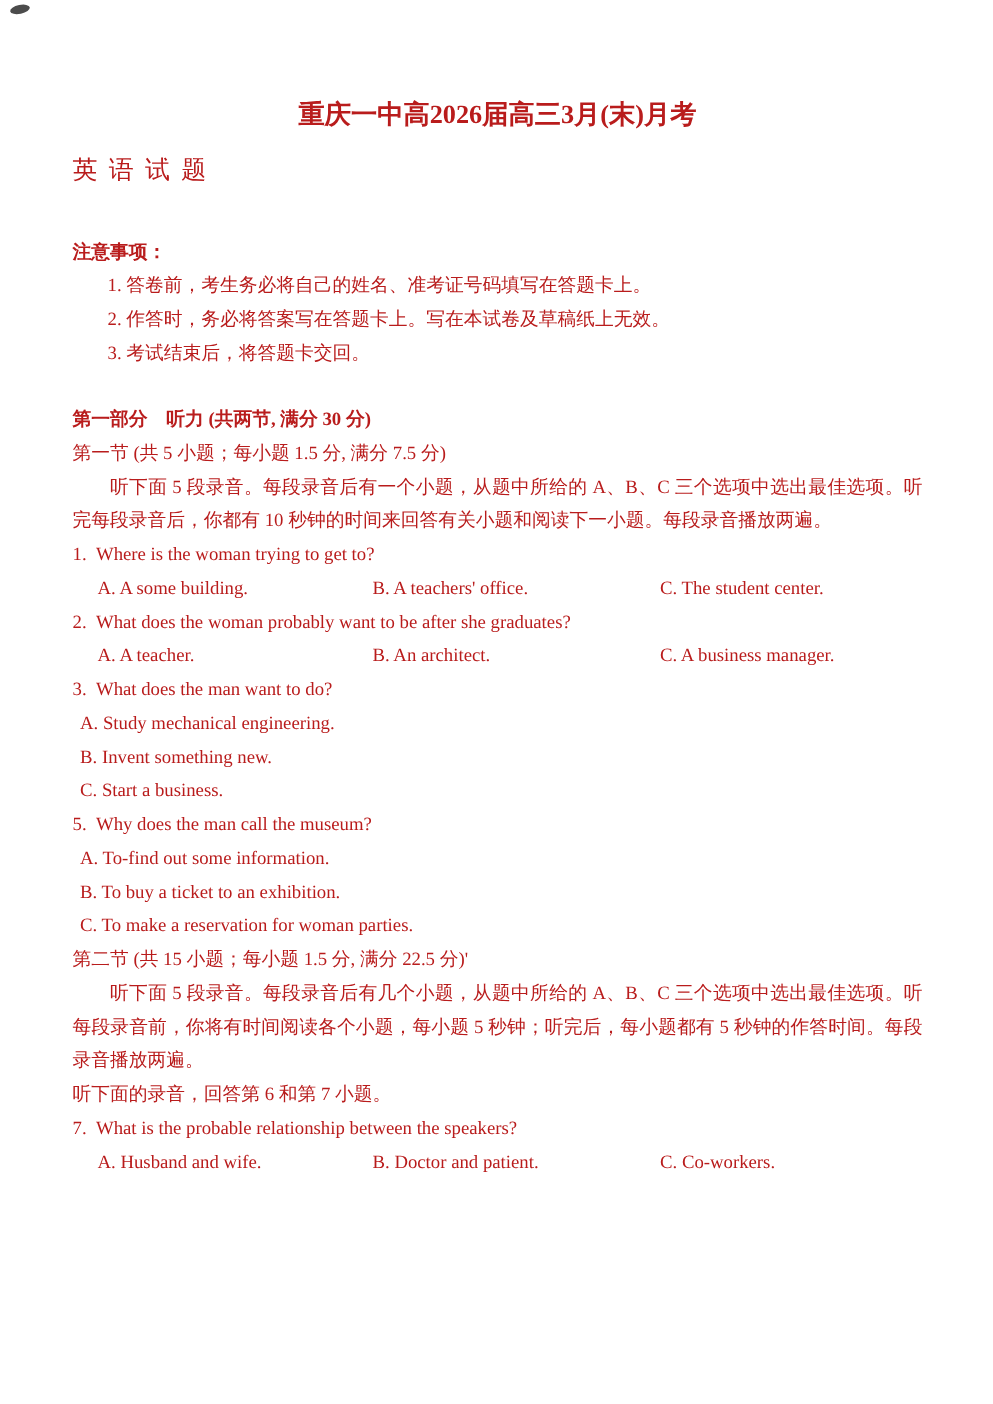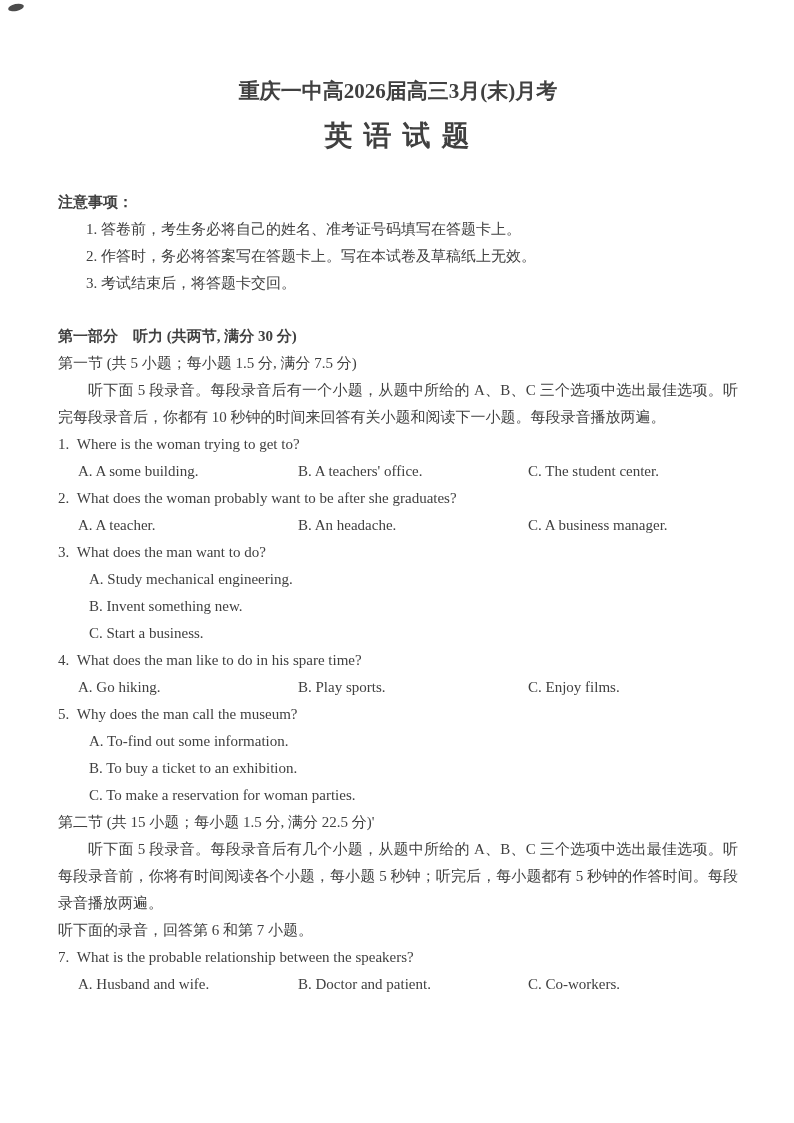--- a/index.html
+++ b/index.html
@@ -2,21 +2,21 @@
 <html><head>
 <meta charset="utf-8">
 <style>
   * { box-sizing: border-box; }
   html, body { margin: 0; padding: 0; background: #ffffff; }
   .page {
     position: relative;
     width: 794px;
     height: 1009px;
     background: #ffffff;
-    color: #404040;
+    color: #b91c1c;
     font-family: "Liberation Serif", "DejaVu Serif", serif;
     font-size: 15px;
     line-height: 27px;
     padding: 76px 56px 0 58px;
     overflow: hidden;
   }
   .scan-mark {
     position: absolute;
     top: 4px;
     left: 8px;
@@ -28,23 +28,23 @@
   }
   .title {
     margin: 0;
     font-size: 21px;
     font-weight: 700;
     text-align: center;
     line-height: 30px;
   }
   .subtitle {
     margin: 13px 0 0 0;
-    font-size: 28px;
-    font-weight: 700;
-    text-align: center;
+    font-size: 20px;
+    font-weight: 400;
+    text-align: left;
     line-height: 34px;
     letter-spacing: 2px;
   }
   .notice-heading {
     margin-top: 36px;
     font-weight: 700;
   }
   .notice-item {
     padding-left: 28px;
   }
@@ -58,21 +58,21 @@
     text-align: justify;
   }
   .plain-line { }
   .q-text { }
   .opts {
     margin-left: 20px;
     display: grid;
     grid-template-columns: 220px 230px 1fr;
   }
   .opts-stack {
-    margin-left: 31px;
+    margin-left: 6px;
   }
   .opt { white-space: nowrap; overflow: hidden; }
 </style>
 </head>
 <body>
 
 <div class="page">
   <div class="scan-mark"></div>
 
   <h1 class="title">重庆一中高2026届高三3月(末)月考</h1>
@@ -93,42 +93,34 @@
       <span class="opt">A.  A some building.</span>
       <span class="opt">B.  A teachers' office.</span>
       <span class="opt">C.  The student center.</span>
     </div>
   </div>
 
   <div class="q">
     <div class="q-text"><span>2.</span>&nbsp;&nbsp;<span>What does the woman probably want to be after she graduates?</span></div>
     <div class="opts">
       <span class="opt">A.  A teacher.</span>
-      <span class="opt">B.  An headache.</span>
+      <span class="opt">B.  An architect.</span>
       <span class="opt">C.  A business manager.</span>
     </div>
   </div>
 
   <div class="q">
     <div class="q-text"><span>3.</span>&nbsp;&nbsp;<span>What does the man want to do?</span></div>
     <div class="opts-stack">
       <div class="opt">A.  Study mechanical engineering.</div>
       <div class="opt">B.  Invent something new.</div>
       <div class="opt">C.  Start a business.</div>
     </div>
   </div>
 
-  <div class="q">
-    <div class="q-text"><span>4.</span>&nbsp;&nbsp;<span>What does the man like to do in his spare time?</span></div>
-    <div class="opts">
-      <span class="opt">A.  Go hiking.</span>
-      <span class="opt">B.  Play sports.</span>
-      <span class="opt">C.  Enjoy films.</span>
-    </div>
-  </div>
 
   <div class="q">
     <div class="q-text"><span>5.</span>&nbsp;&nbsp;<span>Why does the man call the museum?</span></div>
     <div class="opts-stack">
       <div class="opt">A.  To-find out some information.</div>
       <div class="opt">B.  To buy a ticket to an exhibition.</div>
       <div class="opt">C.  To make a reservation for woman parties.</div>
     </div>
   </div>
 

